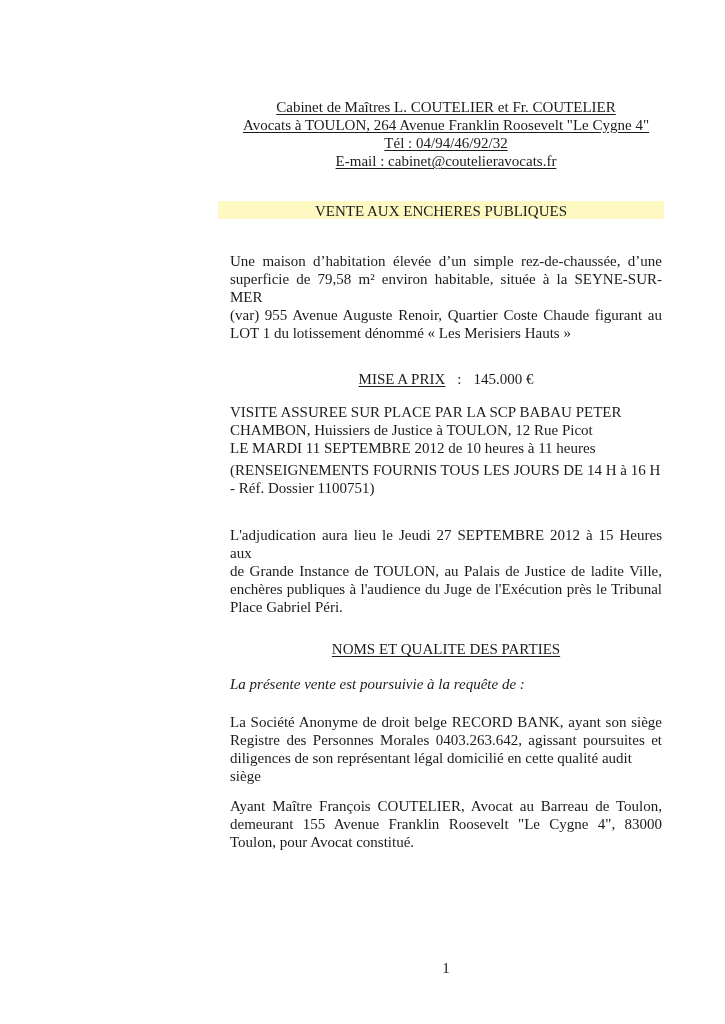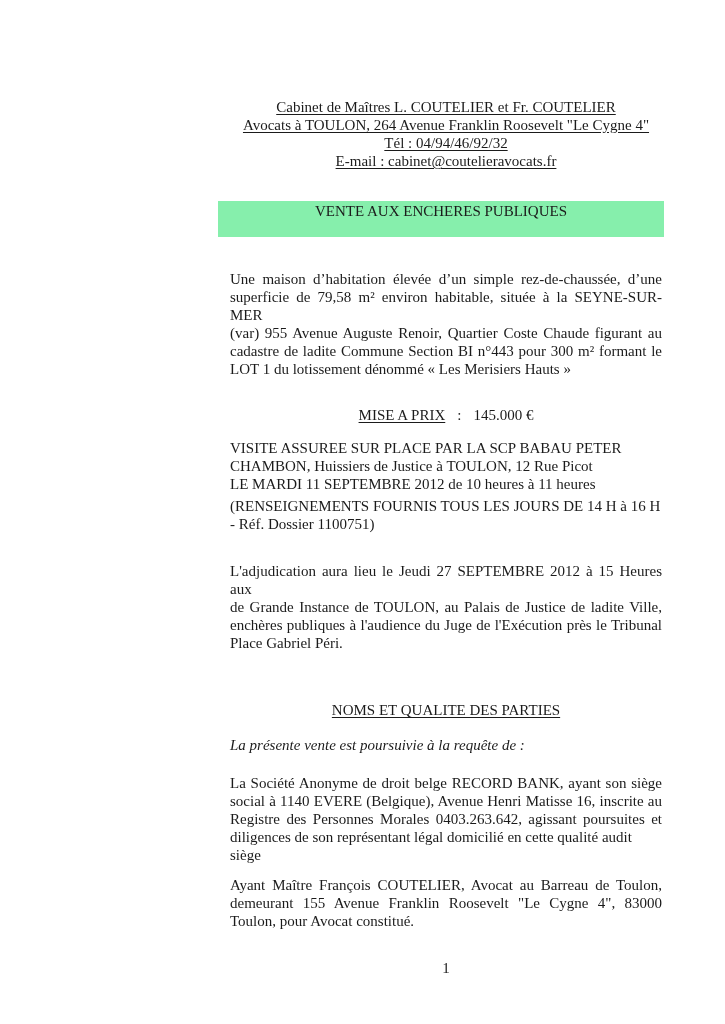--- a/index.html
+++ b/index.html
@@ -32,23 +32,23 @@
   }
   .letterhead .hline {
     text-decoration: underline;
     text-underline-offset: 2px;
   }
   
   .banner {
     margin-top: 31px;
     margin-left: -12px;
     width: 446px;
-    height: 36px;
+    height: 18px;
     line-height: 20px;
-    background: #86efac;
+    background: #fef9c3;
     text-align: center;
   }
   
   .para { }
   .jline {
     text-align: justify;
     text-align-last: justify;
     white-space: normal;
   }
   .jlast {
@@ -56,21 +56,21 @@
   }
   .centerline { text-align: left; }
   .p-property      { margin-top: 33px; }
   .p-mise          { margin-top: 28px; text-align: center; }
   .p-mise .mise-label { text-decoration: underline; text-underline-offset: 2px; }
   .p-mise .mise-sep   { margin-left: 12px; }
   .p-mise .mise-value { margin-left: 12px; }
   .p-visite        { margin-top: 15px; }
   .p-rens          { margin-top: 4px; }
   .p-adj           { margin-top: 29px; }
-  .p-noms          { margin-top: 49px; text-align: center; }
+  .p-noms          { margin-top: 24px; text-align: center; }
   .p-noms .noms-h  { text-decoration: underline; text-underline-offset: 2px; }
   .p-requete       { margin-top: 17px; font-style: italic; }
   .p-creditor      { margin-top: 20px; }
   .p-avocat        { margin-top: 12px; }
   .footer {
     position: absolute;
     left: 230px;
     top: 960px;
     width: 432px;
     text-align: center;
@@ -89,21 +89,20 @@
       <div class="hline">Tél : 04/94/46/92/32</div>
       <div class="hline">E-mail : cabinet@coutelieravocats.fr</div>
     </div>
 
     <div class="banner">VENTE AUX ENCHERES PUBLIQUES</div>
 
     <div class="para p-property">
       <div class="jline">Une maison d’habitation élevée d’un simple rez-de-chaussée, d’une</div>
       <div class="jline">superficie de 79,58 m² environ habitable, située à la SEYNE-SUR-MER</div>
       <div class="jline">(var) 955 Avenue Auguste Renoir, Quartier Coste Chaude figurant au</div>
-      <div class="jline">cadastre de ladite Commune Section BI n°443 pour 300 m²  formant le</div>
       <div class="jlast">LOT 1 du lotissement dénommé « Les Merisiers Hauts »</div>
     </div>
 
     <div class="p-mise">
       <span class="mise-label">MISE A PRIX</span><span class="mise-sep">:</span><span class="mise-value">145.000 €</span>
     </div>
 
     <div class="para p-visite">
       <div class="centerline">VISITE ASSUREE SUR PLACE PAR LA SCP BABAU PETER</div>
       <div class="centerline">CHAMBON, Huissiers de Justice à TOULON, 12 Rue Picot</div>
@@ -123,21 +122,20 @@
     </div>
 
     <div class="p-noms">
       <span class="noms-h">NOMS ET QUALITE DES PARTIES</span>
     </div>
 
     <div class="p-requete">La présente vente est poursuivie à la requête de :</div>
 
     <div class="para p-creditor">
       <div class="jline">La Société Anonyme de droit belge RECORD BANK, ayant son siège</div>
-      <div class="jline">social à 1140 EVERE (Belgique), Avenue Henri Matisse 16, inscrite au</div>
       <div class="jline">Registre des Personnes Morales 0403.263.642, agissant poursuites et</div>
       <div class="jlast">diligences de son représentant légal domicilié en cette qualité audit siège</div>
     </div>
 
     <div class="para p-avocat">
       <div class="jline">Ayant Maître François COUTELIER, Avocat au Barreau de Toulon,</div>
       <div class="jline">demeurant 155 Avenue Franklin Roosevelt "Le Cygne 4", 83000</div>
       <div class="jlast">Toulon, pour Avocat constitué.</div>
     </div>
 

